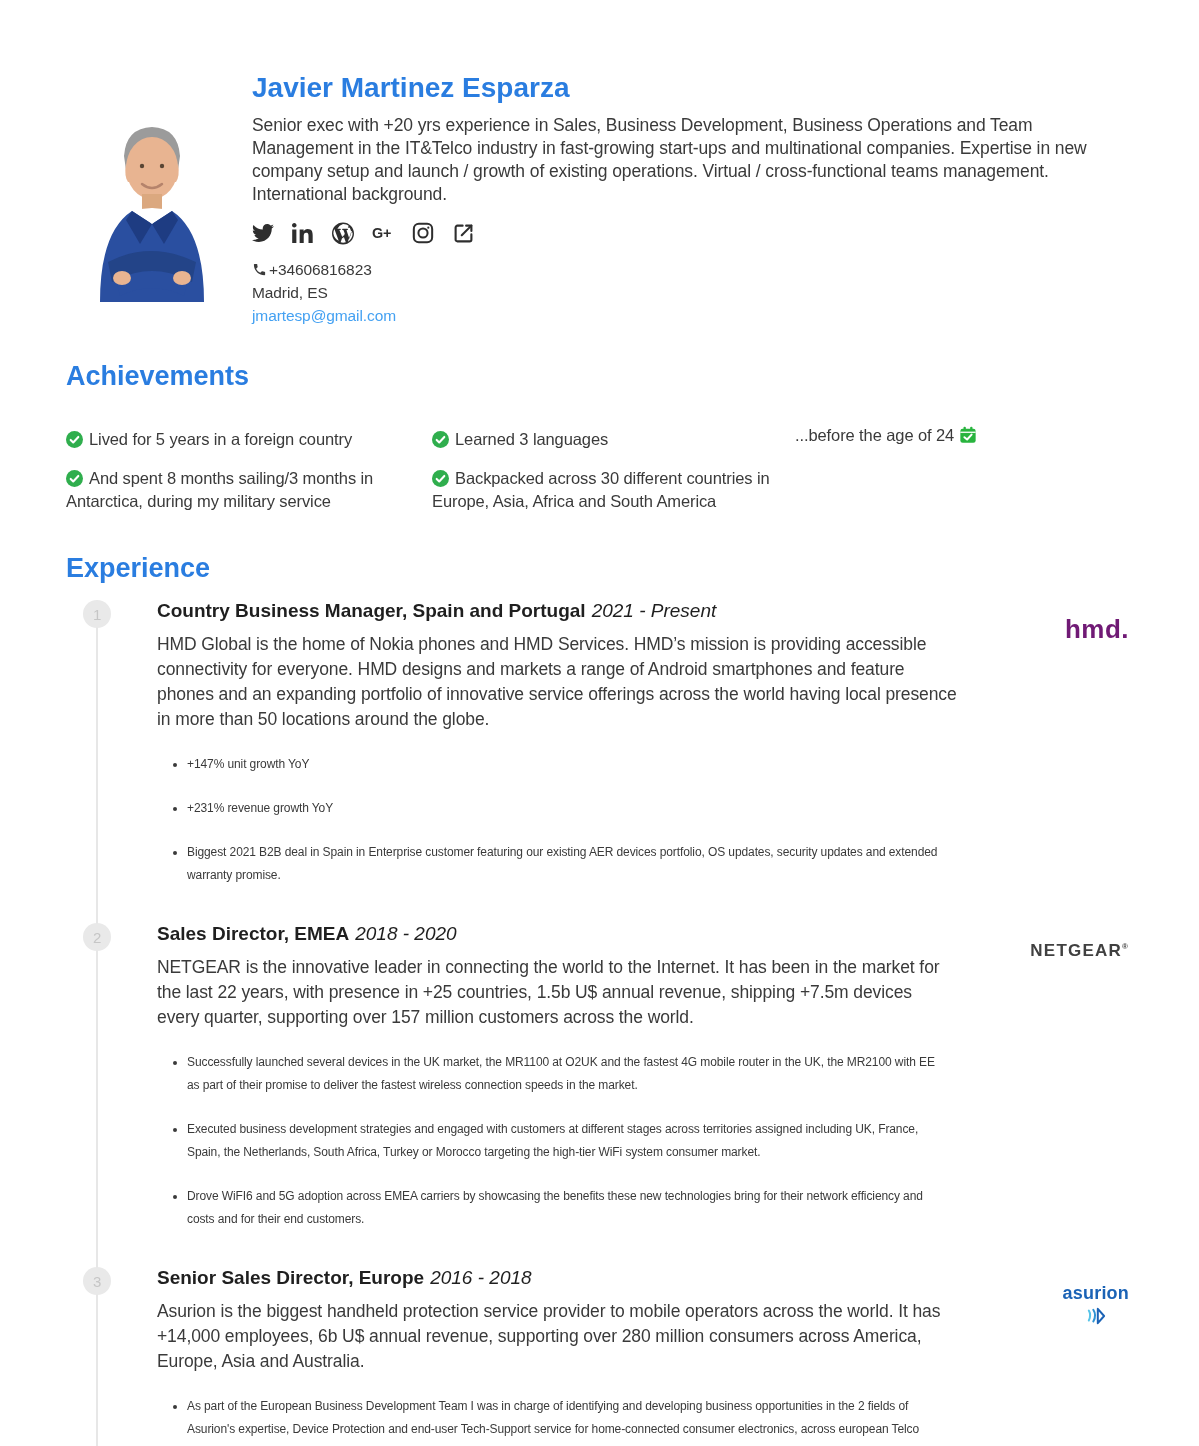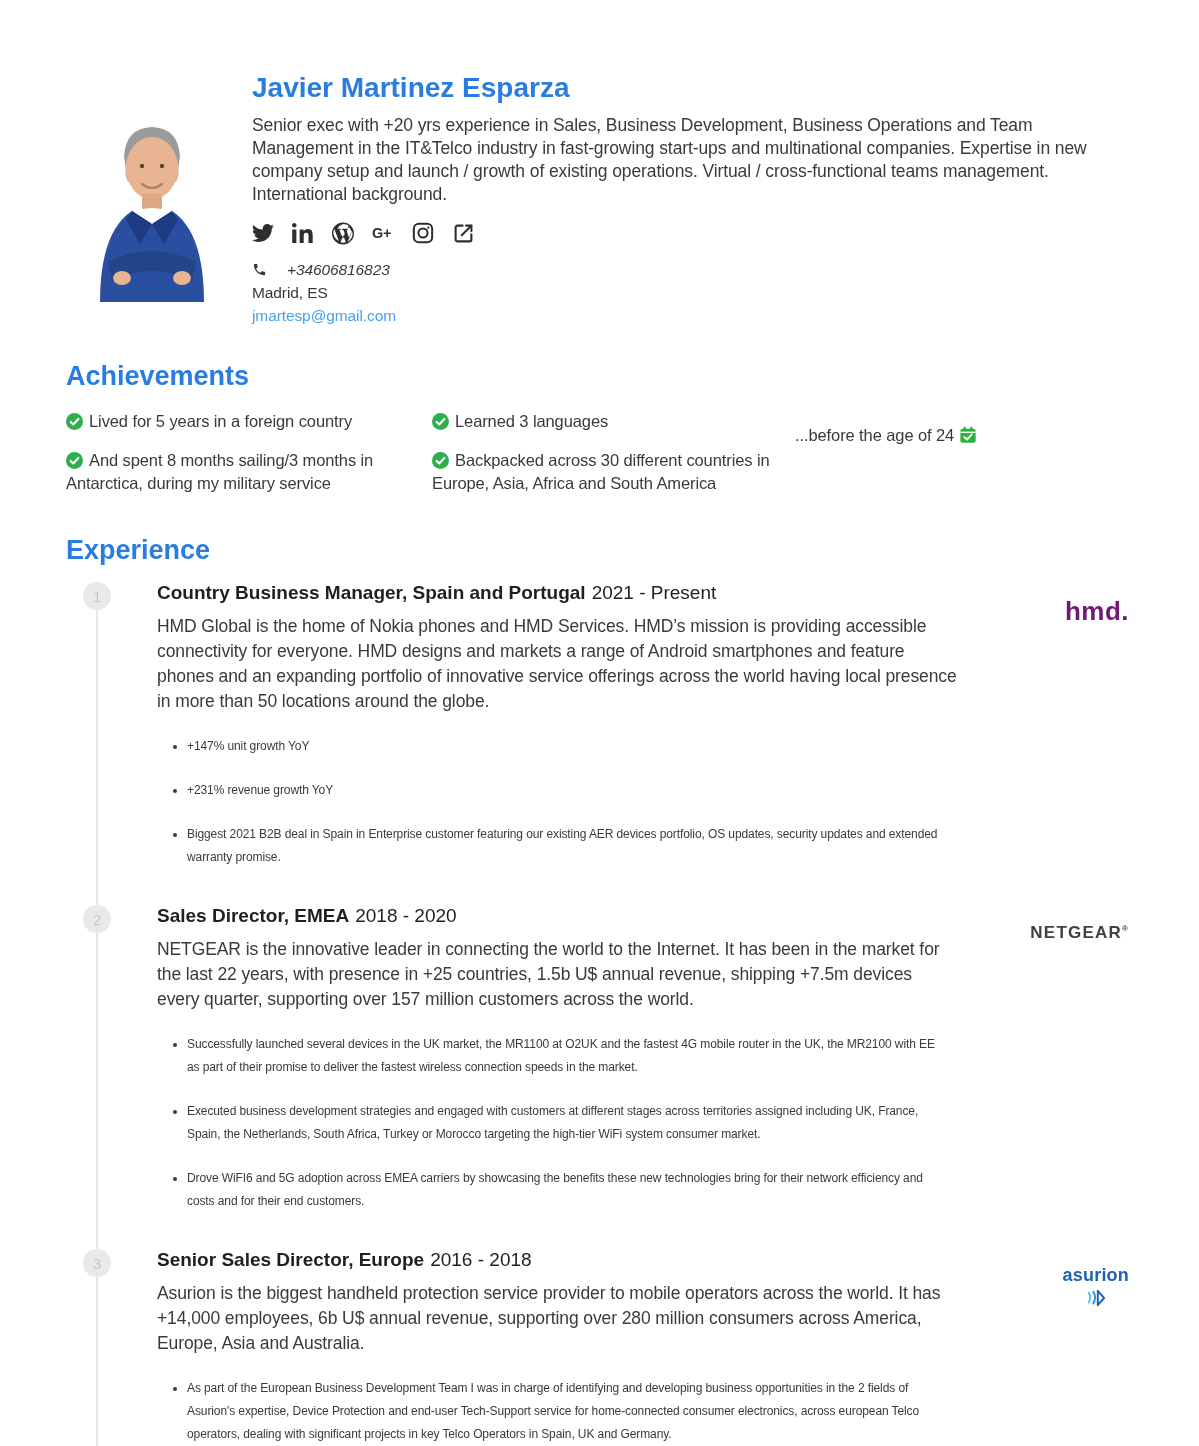--- a/index.html
+++ b/index.html
@@ -13,46 +13,46 @@
 
   
   .header { display:flex; align-items:flex-start; }
   .photo { width:163px; height:190px; margin:54px 19px 0 4px; flex:0 0 auto; overflow:hidden; }
   .header-content { width:865px; }
   h1.name { font-size:28px; font-weight:700; color:#2a7de0; margin:14px 0 10px 0; letter-spacing:0; }
   .summary { font-size:17.5px; line-height:23px; color:#3a3a3a; width:845px; }
   .social-row { display:flex; align-items:center; gap:18px; margin:16px 0 14px 0; }
   .social-row .sicon { width:22px; height:22px; display:inline-flex; align-items:center; justify-content:center; color:#2e2e2e; cursor:pointer; }
   .contact { font-size:15.5px; line-height:23px; color:#3a3a3a; }
-  .contact .row { display:flex; align-items:center; gap:20px;font-style:italic; }
+  .contact .row { display:flex; align-items:center; gap:2px; }
   .phone-icon { width:15px; height:15px; color:#3a3a3a; }
   a.email { color:#44a1f2; text-decoration:none; cursor:pointer; }
 
   
   h2.section-title { font-size:27px; font-weight:700; color:#2a7de0; letter-spacing:0; }
 
   
   .achievements { position:relative; margin-top:34px; }
-  .ach-grid { margin-top:18px; display:grid; grid-template-columns:348px 348px; column-gap:18px; row-gap:16px; width:714px; }
+  .ach-grid { margin-top:36px; display:grid; grid-template-columns:348px 348px; column-gap:18px; row-gap:16px; width:714px; }
   .ach-item { font-size:16.5px; line-height:23px; color:#3a3a3a; }
   .check-icon { display:inline-block; width:17px; height:17px; vertical-align:-3px; margin-right:6px; }
   .ach-note { position:absolute; left:729px; top:65px; font-size:16.5px; color:#3a3a3a; white-space:nowrap; }
   .cal-icon { display:inline-block; width:18px; height:18px; vertical-align:-3px; margin-left:5px; }
 
   
   .experience { position:relative; margin-top:40px; }
   .timeline { position:relative; margin-top:16px; }
   .tl-line { position:absolute; left:30px; top:16px; width:2px; height:1446px; background:#e7e7e7; }
   .entry { position:relative; padding-left:91px; margin-bottom:36px; }
   .marker { position:absolute; left:17px; top:0px; width:28px; height:28px; border-radius:50%;
             background:#e9e9e9; display:flex; align-items:center; justify-content:center; z-index:2; }
   .marker span { font-size:15px; color:#c6c6c6; }
   h3.role-line { font-size:19px; color:#1f1f1f; margin-bottom:10px; letter-spacing:0; }
   h3.role-line .role { font-weight:700; }
-  h3.role-line .dates { font-weight:400; margin-left:6px; }
+  h3.role-line .dates { font-weight:400; font-style:italic; margin-left:6px; }
   .desc { font-size:17.5px; line-height:25px; color:#3a3a3a; width:800px; margin-bottom:16px; }
   ul.bullets { width:790px; padding-left:30px; }
   ul.bullets li { font-size:12px; line-height:23px; color:#3a3a3a;margin-top:21px; }
 
   
   .logo { position:absolute; right:4px; text-align:right; }
   .logo-hmd { top:14px; font-size:26px; font-weight:700; color:#701a75; letter-spacing:0.5px; }
   .logo-netgear { top:18px; font-size:17px; font-weight:800; color:#404040; letter-spacing:1.2px; }
   .logo-netgear sup { font-size:8px; }
   .logo-asurion { top:16px; font-size:18px; font-weight:700; color:#1b63b6; letter-spacing:0.2px;

